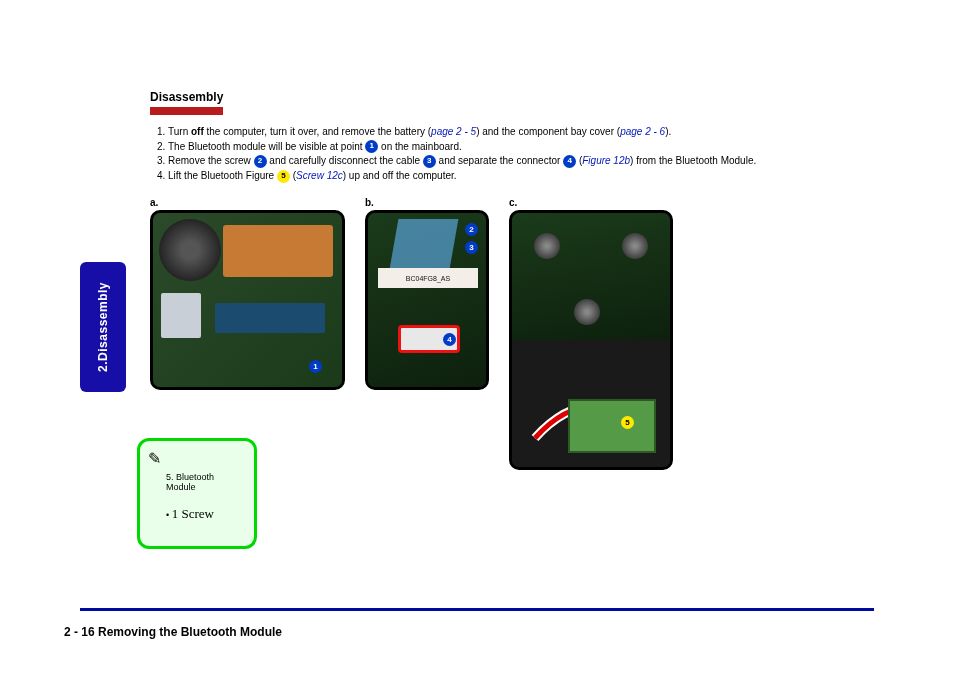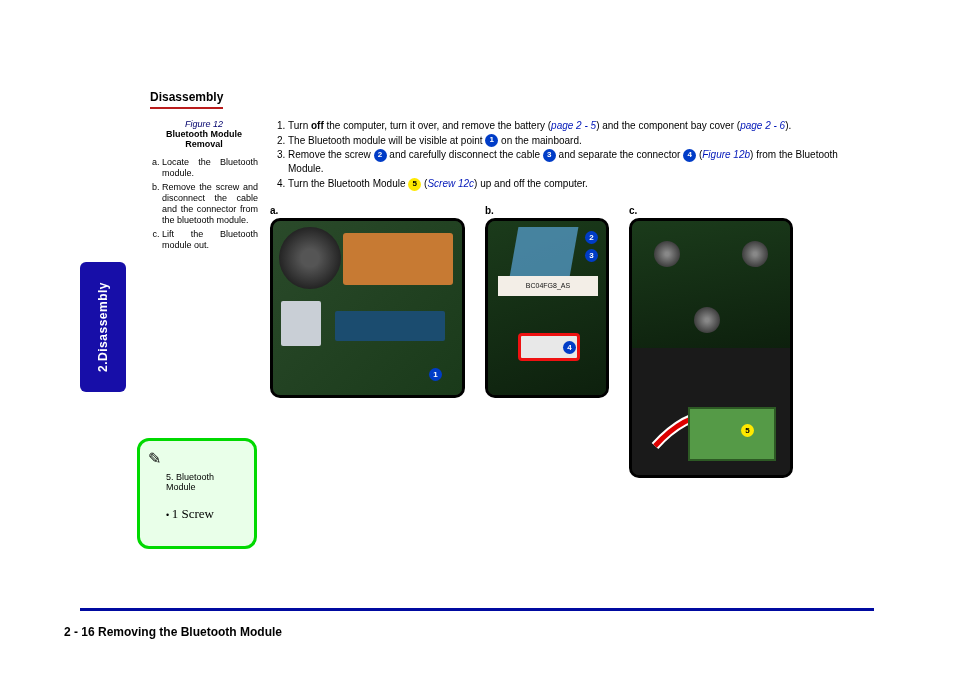--- a/index.html
+++ b/index.html
@@ -13,21 +13,21 @@
     font-size: 11px;
   }
   .page-wrap {
     position: relative;
     padding: 90px 80px 30px 80px;
     height: 100%;
   }
   .section-header {
     font-weight: bold;
     font-size: 12px;
-    border-bottom: 2px solid #b91c1c;
+    border-bottom: 8px solid #b91c1c;
     padding-bottom: 3px;
     margin-bottom: 10px;
     display: inline-block;
     width: auto;
   }
   .header-row { margin-left: 70px; }
   .content-row {
     display: flex;
     flex-direction: row;
     margin-left: 70px;
@@ -156,43 +156,34 @@
 </head>
 <body>
 
 <div class="page-wrap">
 
   <div class="header-row">
     <div class="section-header">Disassembly</div>
   </div>
 
   <div class="content-row">
-    <div class="side-col">
-      <div class="fig-title">Figure 12</div>
-      <div class="fig-sub">Bluetooth Module Removal</div>
-      <ol class="side-list" type="a">
-        <li>Locate the Bluetooth module.</li>
-        <li>Remove the screw and disconnect the cable and the connector from the bluetooth module.</li>
-        <li>Lift the Bluetooth module out.</li>
-      </ol>
-    </div>
 
     <div class="main-col">
       <ol class="steps">
         <li>
           <span>Turn </span><span class="strong">off</span><span> the computer, turn it over, and remove the battery (</span><span class="link">page 2 - 5</span><span>) and the component bay cover (</span><span class="link">page 2 - 6</span><span>).</span>
         </li>
         <li>
           <span>The Bluetooth module will be visible at point </span><span class="num-badge">1</span><span> on the mainboard.</span>
         </li>
         <li>
           <span>Remove the screw </span><span class="num-badge">2</span><span> and carefully disconnect the cable </span><span class="num-badge">3</span><span> and separate the connector </span><span class="num-badge">4</span><span> (</span><span class="link">Figure 12b</span><span>) from the Bluetooth Module.</span>
         </li>
         <li>
-          <span>Turn the Bluetooth Module </span><span class="num-badge yellow">5</span><span> (</span><span class="link">Screw 12c</span><span>) up and off the computer.</span>
+          <span>Lift the Bluetooth Figure </span><span class="num-badge yellow">5</span><span> (</span><span class="link">Screw 12c</span><span>) up and off the computer.</span>
         </li>
       </ol>
 
       <div class="figures-row">
 
         <div class="fig-col">
           <div class="fig-label">a.</div>
           <div class="fig-box fig-a">
             <div class="pcb">
               <div class="fan"></div>

